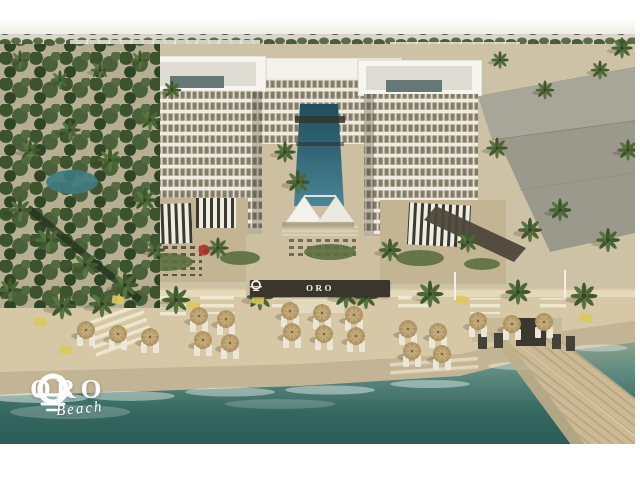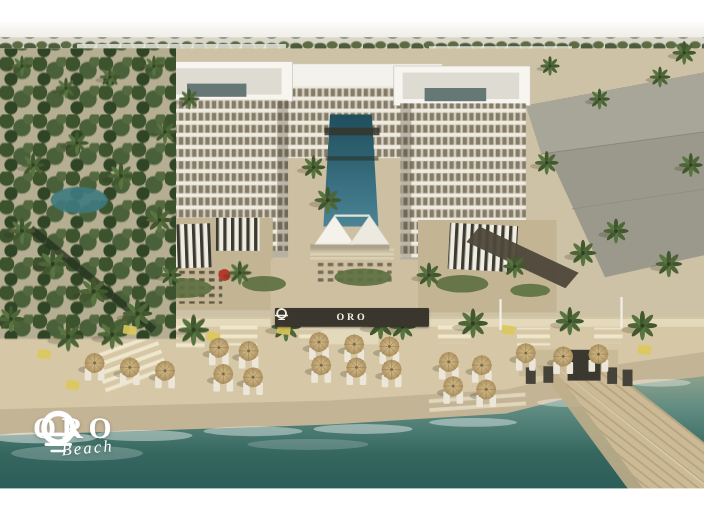--- a/index.html
+++ b/index.html
@@ -1,16 +1,16 @@
 <!DOCTYPE html>
 <html><head>
 <meta charset="utf-8">
 <style>
   html,body{margin:0;padding:0;background:#fff;font-family:"Liberation Sans",sans-serif;}
-  .stage{position:relative;width:640px;height:480px;background:#a21caf;overflow:hidden;}
+  .stage{position:relative;width:592px;height:480px;background:#a21caf;overflow:hidden;padding-left:43px;}
   .stage svg{position:absolute;left:0;top:0;}
   .sign-wall{
     position:absolute;left:250px;top:280px;width:140px;height:17px;
     background:#3a362d;border-radius:1px;display:flex;align-items:center;justify-content:center;gap:5px;
     box-shadow:0 1px 2px rgba(0,0,0,.35);
   }
   .sign-wall .sign-text{
     color:#f3efe4;font-family:"Liberation Serif",serif;font-size:9px;letter-spacing:2.5px;font-weight:700;line-height:1;
   }
   .brand-logo{

